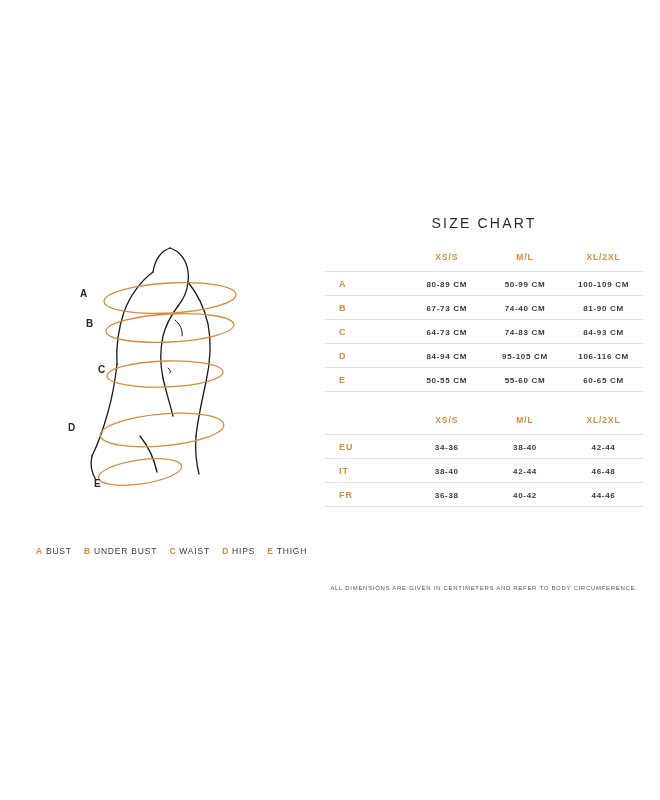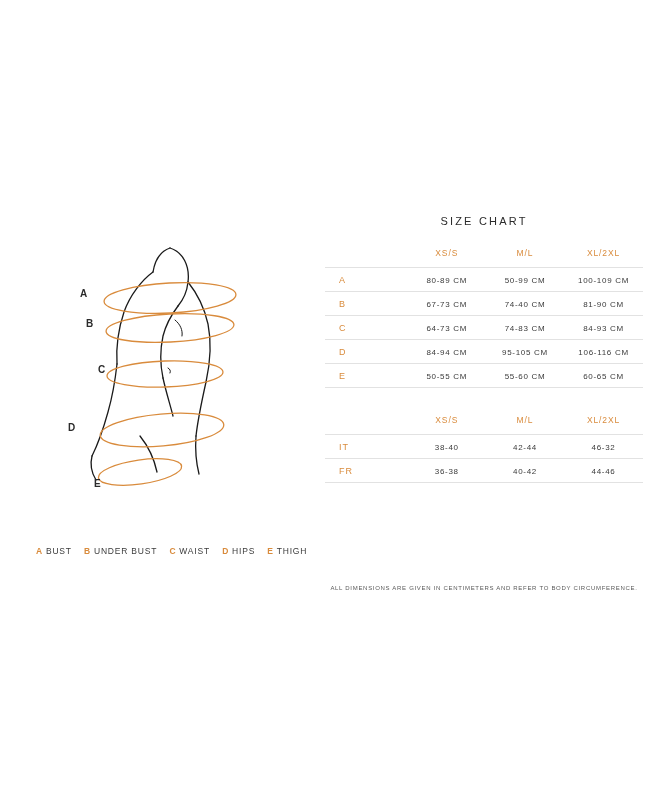--- a/index.html
+++ b/index.html
@@ -69,37 +69,37 @@
   .table-block {
     position: absolute;
     left: 325px;
     width: 318px;
   }
   #size-chart-block { top: 215px; }
   #size-converter-block { top: 408px; }
 
   .table-title {
     text-align: center;
-    font-size: 11px;
+    font-size: 14px;
     letter-spacing: 2.2px;
     color: #2b2b2b;
     margin-bottom: 14px;
   }
 
   table.sz {
     width: 100%;
     border-collapse: collapse;
     table-layout: fixed;
   }
   table.sz th, table.sz td {
     font-size: 8px;
     letter-spacing: 0.7px;
     text-align: center;
     padding: 7px 0 6px 0;
-    font-weight: normal;
+    font-weight: bold;
   }
   table.sz thead th {
     color: #d98b3c;
     font-size: 8.5px;
     letter-spacing: 0.9px;
     padding-bottom: 9px;
     border: none;
   }
   table.sz thead th.blank { border: none; }
   table.sz tbody tr td {
@@ -261,24 +261,30 @@
       <thead>
         <tr>
           <th class="blank"></th>
           <th>XS/S</th>
           <th>M/L</th>
           <th>XL/2XL</th>
         </tr>
       </thead>
       <tbody>
         <tr>
+          <td class="rowkey">EU</td>
+          <td>34-36</td>
+          <td>38-40</td>
+          <td>42-44</td>
+        </tr>
+        <tr>
           <td class="rowkey">IT</td>
           <td>38-40</td>
           <td>42-44</td>
-          <td>46-32</td>
+          <td>46-48</td>
         </tr>
         <tr>
           <td class="rowkey">FR</td>
           <td>36-38</td>
           <td>40-42</td>
           <td>44-46</td>
         </tr>
       </tbody>
     </table>
   </div>

